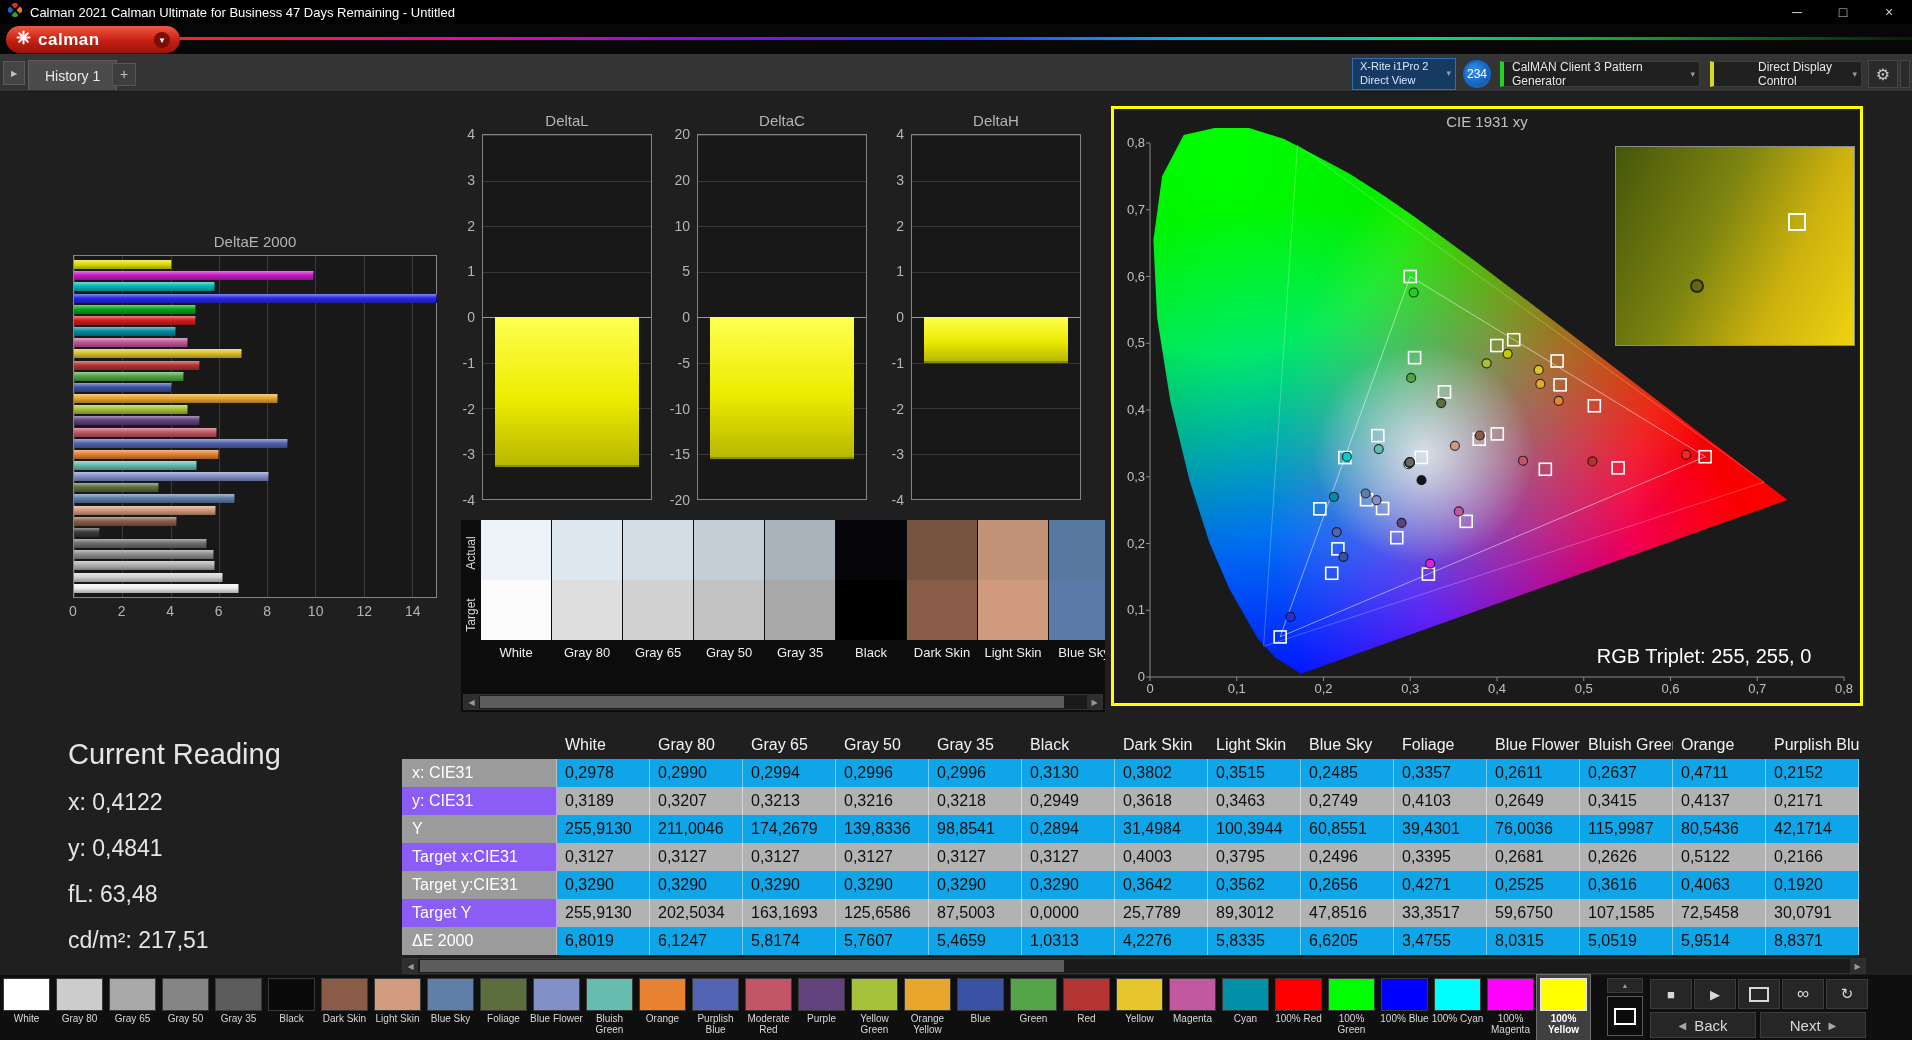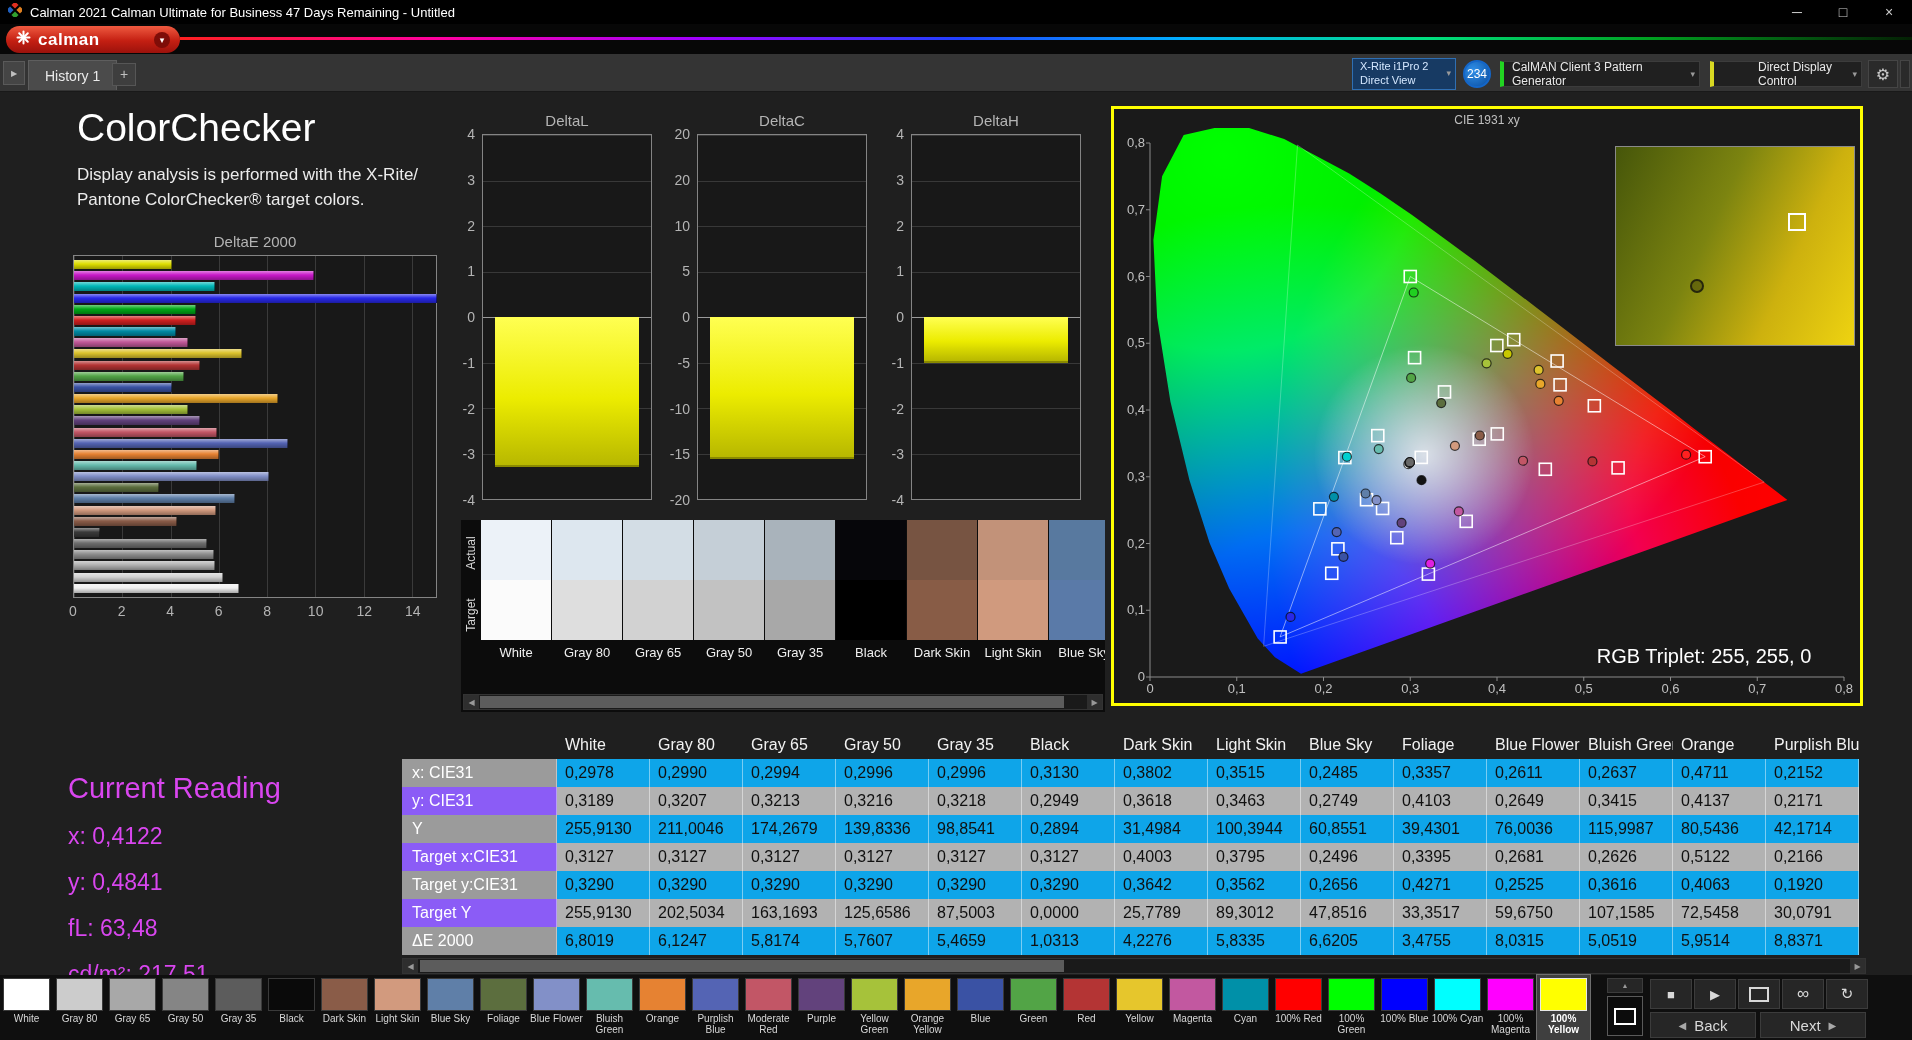--- a/index.html
+++ b/index.html
@@ -37,21 +37,21 @@
   .de-title{position:absolute;left:73px;top:233px;width:364px;text-align:center;color:#b4b4b4;font-size:15px;}
   .de-chart{position:absolute;left:73px;top:255px;width:364px;height:343px;background:#181818;border:1px solid #848484;box-sizing:border-box;}
   .vgrid{position:absolute;top:0;bottom:0;width:1px;background:#3a3a3a;}
   .de-plot{position:absolute;inset:0;display:flex;flex-direction:column;justify-content:space-evenly;padding:2px 0;box-sizing:border-box;}
   .de-row{height:9px;position:relative;z-index:2;}
   .de-bar{height:100%;background-image:linear-gradient(180deg,rgba(255,255,255,.45),rgba(255,255,255,0) 45%,rgba(0,0,0,.3));border-right:1px solid rgba(0,0,0,.45);}
   .de-xaxis{position:absolute;left:73px;top:603px;width:364px;height:18px;}
   .xtick{position:absolute;transform:translateX(-50%);color:#b4b4b4;font-size:14px;}
   .de-avg{position:absolute;left:48px;top:641px;width:430px;text-align:center;color:#fff;font-size:27px;}
   .de-max{position:absolute;left:48px;top:683px;width:430px;text-align:center;color:#fff;font-size:27px;}
-  .cur-block{position:absolute;left:68px;top:772px;color:#d946ef;}
+  .cur-block{position:absolute;left:68px;top:738px;color:#e5e5e5;}
   .cur-title{font-size:29px;margin-bottom:18px;}
   .cur-line{font-size:23px;margin-bottom:19px;}
   
   .vchart{position:absolute;top:112px;display:grid;grid-template-columns:32px 170px;grid-template-rows:22px 366px;}
   .vc-title{grid-column:2;text-align:center;color:#b4b4b4;font-size:15px;}
   .vc-ticks{position:relative;grid-row:2;grid-column:1;}
   .vc-tick{position:absolute;right:7px;transform:translateY(-50%);color:#b4b4b4;font-size:14px;}
   .vc-plot{position:relative;grid-row:2;grid-column:2;background:#181818;border:1px solid #848484;box-sizing:border-box;overflow:hidden;}
   .hgrid{position:absolute;left:0;right:0;height:1px;background:#383838;}
   .hgrid.zero{background:#9a9a9a;}
@@ -64,21 +64,21 @@
   .patch-col{width:70px;margin-right:1px;display:flex;flex-direction:column;flex:none;}
   .patch{height:60px;}
   .patch-label{height:20px;color:#f0f0f0;font-size:13px;text-align:center;padding-top:5px;}
   .hscroll{display:flex;background:#1a1a1a;border:1px solid #333;box-sizing:border-box;height:16px;}
   .strip-scroll{position:absolute;left:2px;right:2px;bottom:2px;}
   .hs-btn{width:15px;color:#999;font-size:8px;display:flex;align-items:center;justify-content:center;background:#2e2e2e;}
   .hs-track{flex:1;position:relative;}
   .hs-thumb{position:absolute;top:1px;bottom:1px;background:#5c5c5c;}
   
   .cie-panel{position:absolute;left:1111px;top:106px;width:752px;height:600px;background:#1a1a1a;border:3px solid #ffff00;box-sizing:border-box;}
-  .cie-title{position:absolute;left:0;top:4px;width:100%;text-align:center;color:#c0c0c0;font-size:12px;}
+  .cie-title{position:absolute;left:0;top:4px;width:100%;text-align:center;color:#c0c0c0;font-size:15px;}
   .cie-svg{position:absolute;left:0;top:16px;}
   .cie-inset{position:absolute;left:501px;top:37px;width:240px;height:200px;border:1px solid #8a8a8a;
              background:linear-gradient(115deg,#46560a 0%,#7c8410 40%,#cdb10e 70%,#eed311 100%);box-sizing:border-box;}
   .inset-square{position:absolute;width:14px;height:14px;border:2px solid #fff;transform:translate(-50%,-50%);}
   .inset-circle{position:absolute;width:10px;height:10px;border:2px solid #26260c;border-radius:50%;background:rgba(40,40,5,.35);transform:translate(-50%,-50%);}
   .cie-rgb{position:absolute;left:455px;top:536px;width:270px;color:#fff;font-size:20px;text-align:center;}
   
   .results{position:absolute;left:402px;top:731px;width:1464px;height:226px;overflow:hidden;font-size:16px;}
   .rt-row{display:flex;height:28px;line-height:28px;}
   .rt-corner{width:155px;flex:none;}
@@ -165,25 +165,20 @@
     <div class="dd dd-dc">
       <span>Direct Display Control</span>
       <span class="caret">▾</span>
     </div>
     <div class="gear-btn">
         <span>⚙</span>
       </div>
     <div class="corner-btn"></div>
   </div>
 
-  <div class="cc-title">ColorChecker</div>
-  <div class="cc-desc">
-    <span>Display analysis is performed with the X-Rite/</span><br>
-    <span>Pantone ColorChecker® target colors.</span>
-  </div>
 
   <div class="de-title">DeltaE 2000</div>
   <div class="de-chart">
     <div id="deltae-grid">
         <div class="vgrid" style="left: 0%;"></div>
         <div class="vgrid" style="left: 13.3333%;"></div>
         <div class="vgrid" style="left: 26.6667%;"></div>
         <div class="vgrid" style="left: 40%;"></div>
         <div class="vgrid" style="left: 53.3333%;"></div>
         <div class="vgrid" style="left: 66.6667%;"></div>

